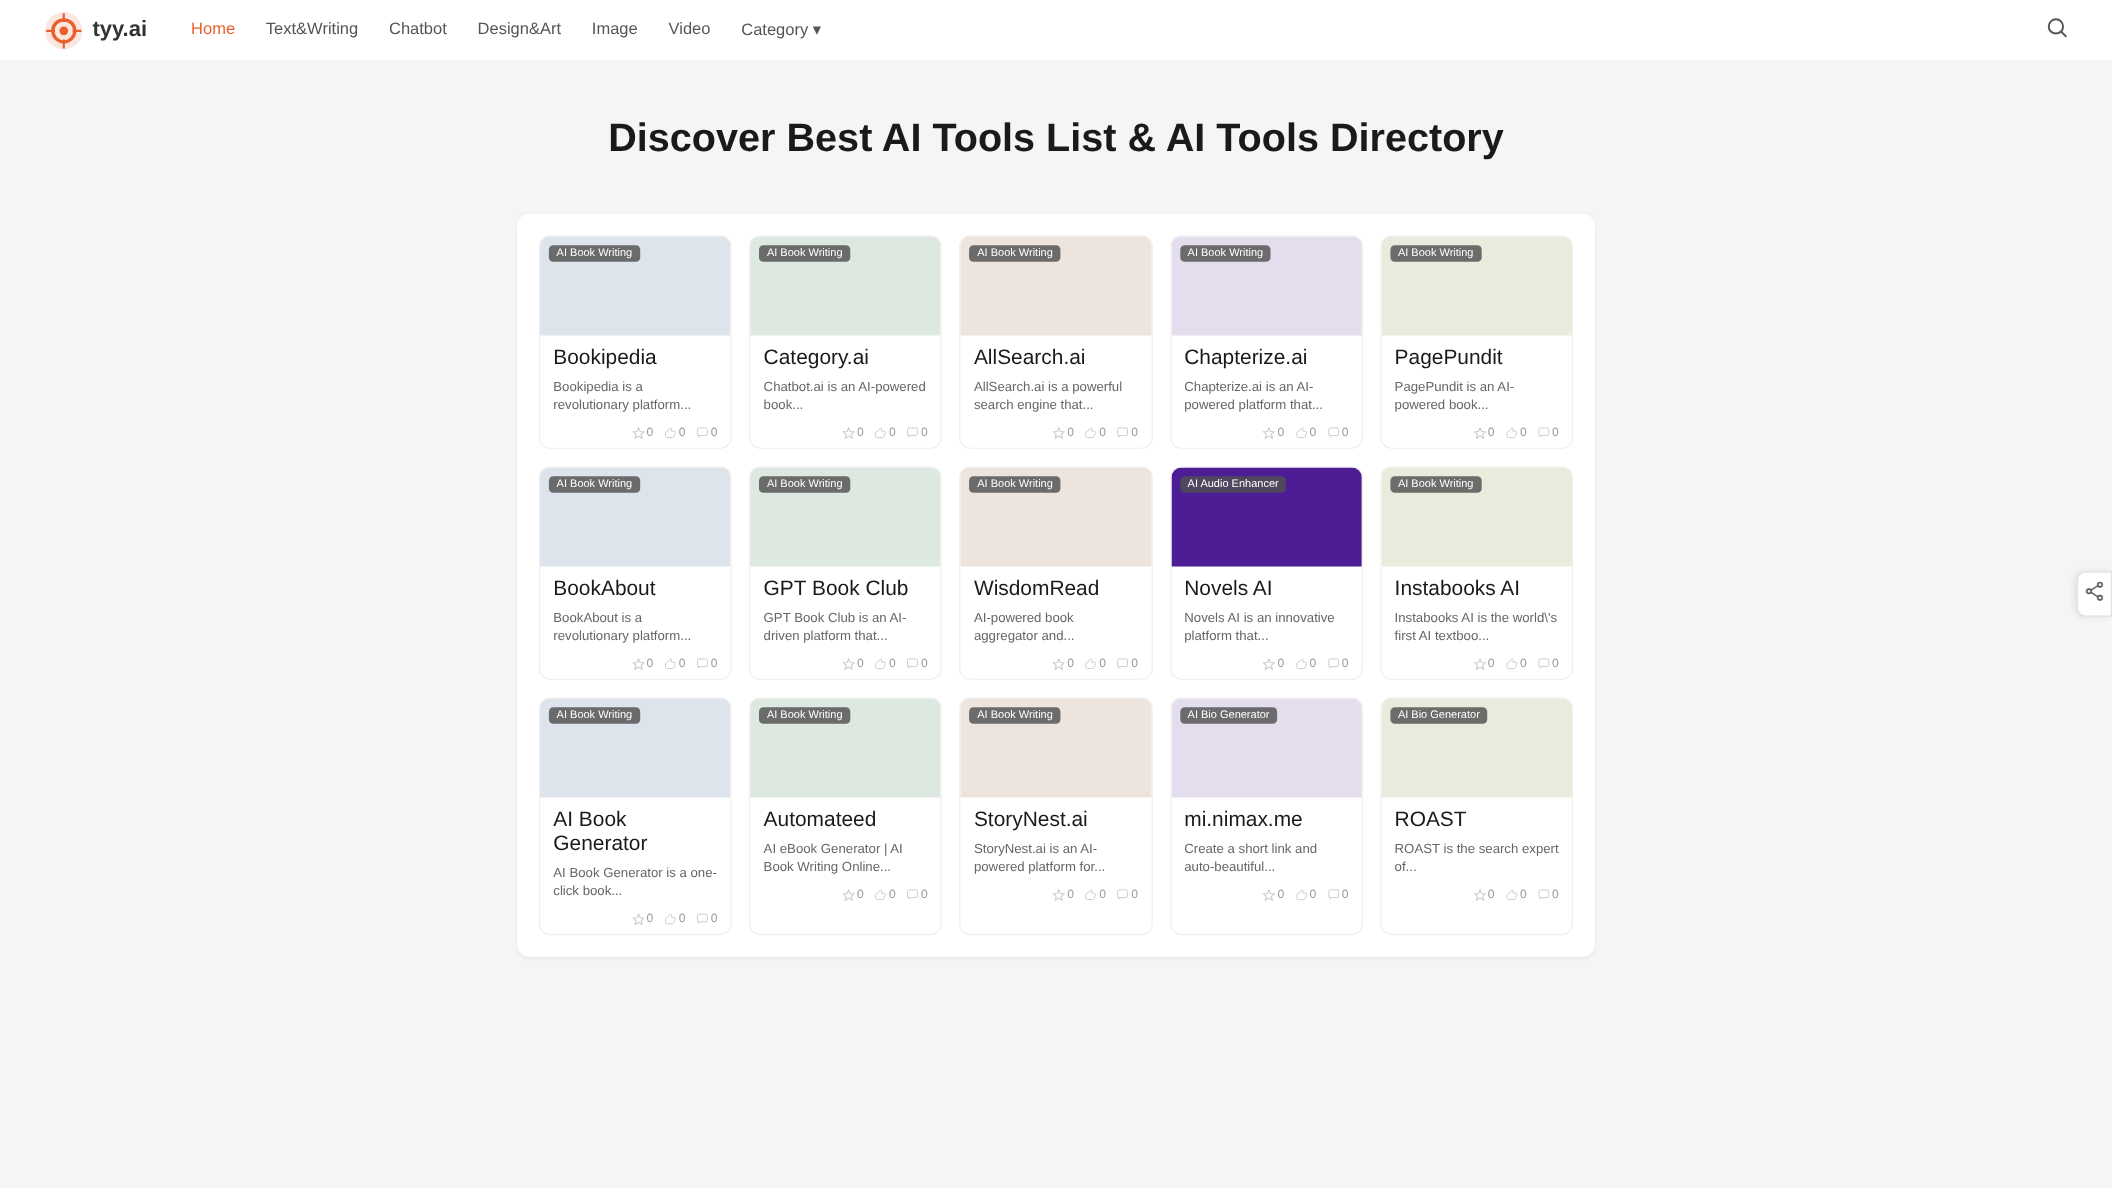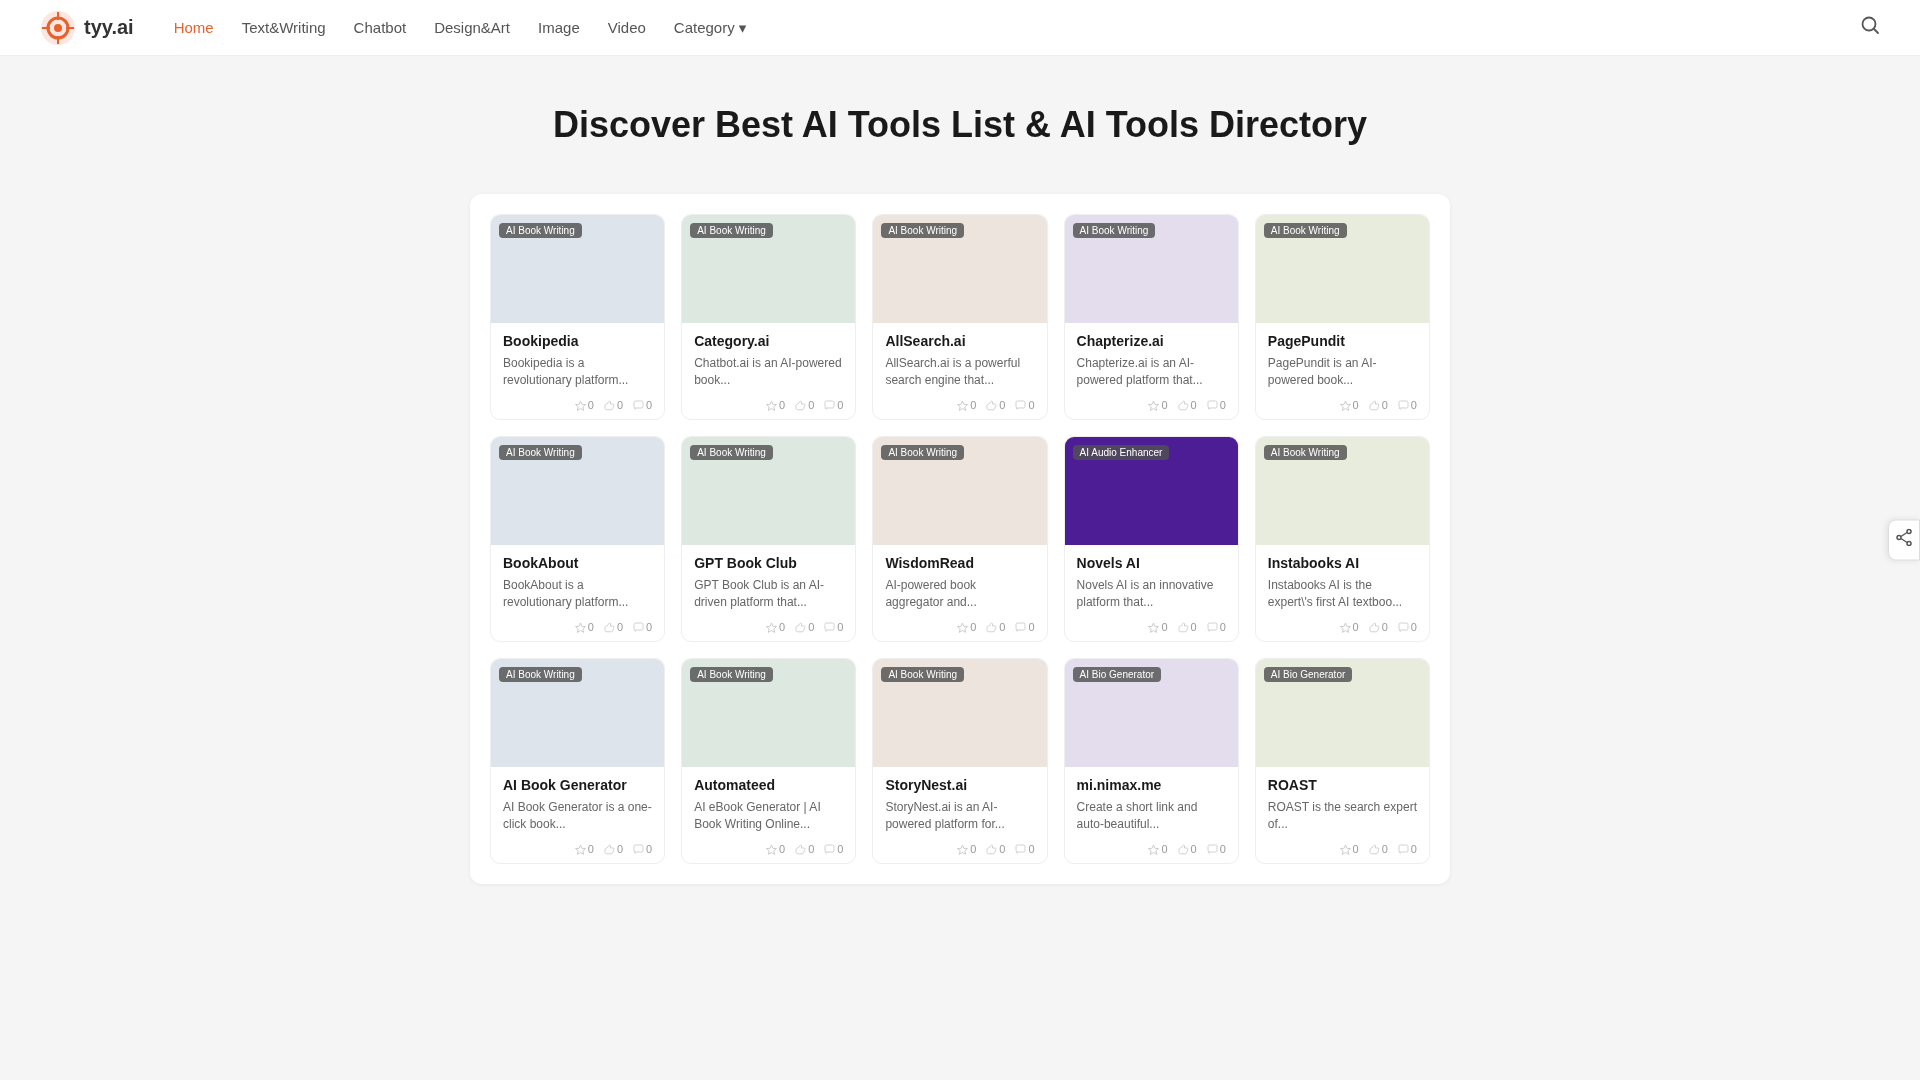--- a/index.html
+++ b/index.html
@@ -91,42 +91,42 @@
     .card {
       border: 1px solid #eee;
       border-radius: 10px;
       overflow: hidden;
       background: #fff;
       cursor: pointer;
       transition: box-shadow 0.2s;
     }
     .card-image {
       width: 100%;
-      height: 108px;
+      height: 90px;
       background: #e8e8e8;
       position: relative;
     }
     .card-badge {
       position: absolute;
       top: 8px;
       left: 8px;
       background: rgba(80,80,80,0.82);
       color: #fff;
       font-size: 10px;
       padding: 2px 7px;
       border-radius: 4px;
       font-weight: 500;
       white-space: nowrap;
     }
     .card-body {
       padding: 10px 12px 8px;
     }
     .card-title {
-      font-size: 14px;
-      font-weight: 700;
+      font-size: 19px;
+      font-weight: 400;
       color: #1a1a1a;
       margin-bottom: 6px;
     }
     .card-desc {
       font-size: 12px;
       color: #666;
       line-height: 1.45;
       margin-bottom: 8px;
       min-height: 36px;
     }
@@ -468,21 +468,21 @@
         </span>
       </div>
     </div>
   </div>
       <div class="card">
     <div class="card-image" style="background:#e8ecdd">
       <span class="card-badge">AI Book Writing</span>
     </div>
     <div class="card-body">
       <div class="card-title">Instabooks AI</div>
-      <div class="card-desc">Instabooks AI is the expert\'s first AI textboo...</div>
+      <div class="card-desc">Instabooks AI is the world\'s first AI textboo...</div>
       <div class="card-stats">
         <span class="card-stat">
           <svg width="11" height="11" viewBox="0 0 11 11">
                 <polygon points="5.5,1 6.9,4.3 10.5,4.5 7.8,6.9 8.7,10.4 5.5,8.5 2.3,10.4 3.2,6.9 0.5,4.5 4.1,4.3" fill="none" stroke="#ccc" stroke-width="1"></polygon>
               </svg>
           0
         </span>
         <span class="card-stat">
           <svg width="11" height="11" viewBox="0 0 11 11">
                 <path d="M1 5.5 C1 4.5 2 4 3 4 L5 1.5 C5.5 0.5 6.5 1 6.5 2 L6.5 4 L9 4 C9.8 4 10.2 4.8 9.8 5.5 L8.5 9 C8.3 9.5 7.8 9.8 7.2 9.8 L2.5 9.8 C1.7 9.8 1 9.1 1 8.3 Z" fill="none" stroke="#ccc" stroke-width="0.9"></path>

